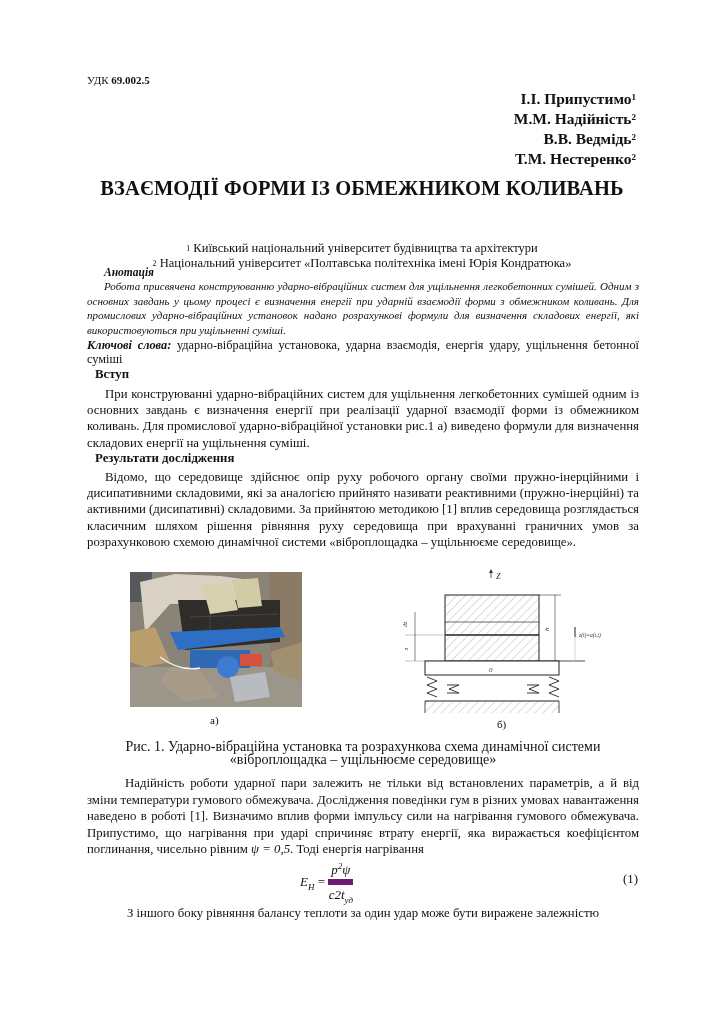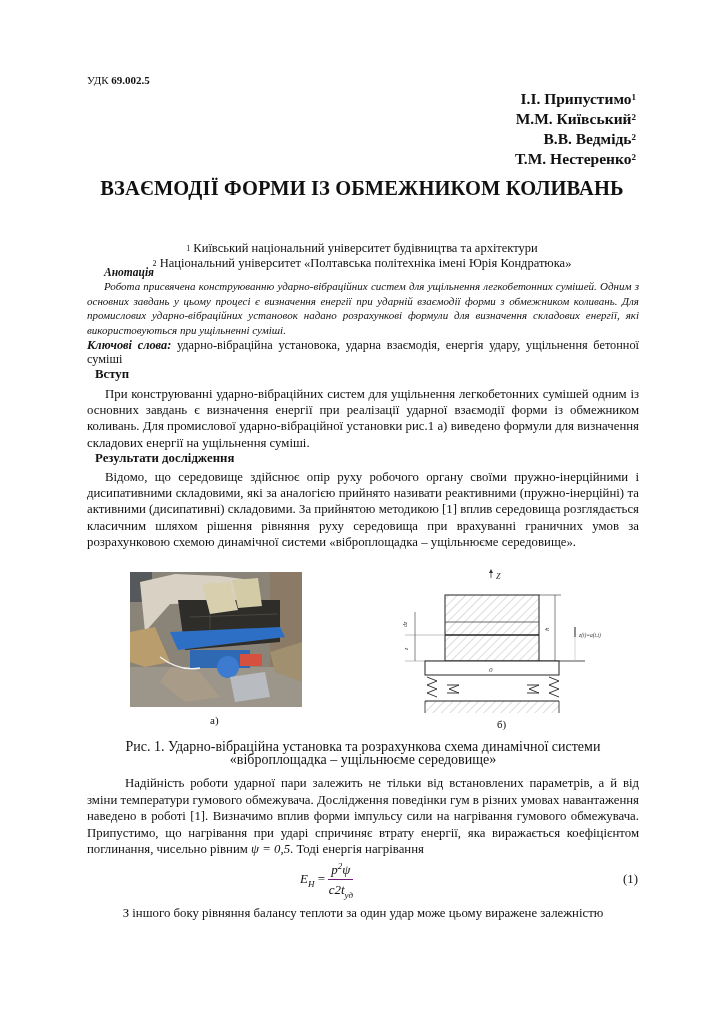--- a/index.html
+++ b/index.html
@@ -23,36 +23,36 @@
   .photo { left: 130px; top: 572px; width: 172px; height: 135px; overflow: hidden; }
   .cap-a { left: 210px; top: 714px; font-size: 11px; }
   .cap-b { left: 497px; top: 718px; font-size: 11px; }
   .diagram { left: 385px; top: 565px; width: 240px; height: 150px; }
   .fig-caption { left: 87px; width: 552px; top: 740px; text-align: center; font-size: 14px; line-height: 13px; }
   .para2 { left: 87px; width: 552px; top: 775px; font-size: 12.8px; line-height: 16.5px; text-align: justify; text-indent: 38px; }
   .formula { left: 300px; top: 861px; font-size: 13px; font-style: italic; }
   .eqnum { right: 86px; top: 872px; font-size: 12.8px; }
   .last { left: 87px; width: 552px; top: 906px; text-align: center; font-size: 12.8px; }
   .frac { display: inline-block; vertical-align: middle; text-align: center; }
-  .frac .num { display: block; border-bottom: 1px solid #701a75; padding: 0 3px 1px 3px; }
+  .frac .num { display: block; border-bottom: 6px solid #701a75; padding: 0 3px 1px 3px; }
   .frac .den { display: block; padding-top: 2px; }
   .frac sub { font-size: 9px; }
   .frac sup { font-size: 9px; }
 </style>
 </head>
 <body>
 
 <div class="abs udk">
   <span>УДК</span>
   <b>69.002.5</b>
 </div>
 
 <div class="abs authors">
   <div><span>І.І. Припустимо</span><sup>1</sup></div>
-  <div><span>М.М. Київський</span><sup>2</sup></div>
+  <div><span>М.М. Надійність</span><sup>2</sup></div>
   <div><span>В.В. Ведмідь</span><sup>2</sup></div>
   <div><span>Т.М. Нестеренко</span><sup>2</sup></div>
 </div>
 
 <div class="abs title">
   <div>ВЗАЄМОДІЇ ФОРМИ ІЗ ОБМЕЖНИКОМ КОЛИВАНЬ</div>
 </div>
 
 <div class="abs affil">
   <div><sup>1</sup><span> Київський національний університет будівництва та архітектури</span></div>
@@ -151,13 +151,13 @@
 <div class="abs formula">
   <span>E</span><sub style="font-size:9px">H</sub>
   <span style="font-style:normal"> = </span>
   <span class="frac">
     <span class="num"><span>p</span><sup>2</sup><span>ψ</span></span>
     <span class="den"><span>c2t</span><sub>уд</sub></span>
   </span>
 </div>
 <div class="abs eqnum">(1)</div>
 
-<div class="abs last">З іншого боку рівняння балансу теплоти за один удар може цьому виражене залежністю</div>
+<div class="abs last">З іншого боку рівняння балансу теплоти за один удар може бути виражене залежністю</div>
 
 </body></html>

